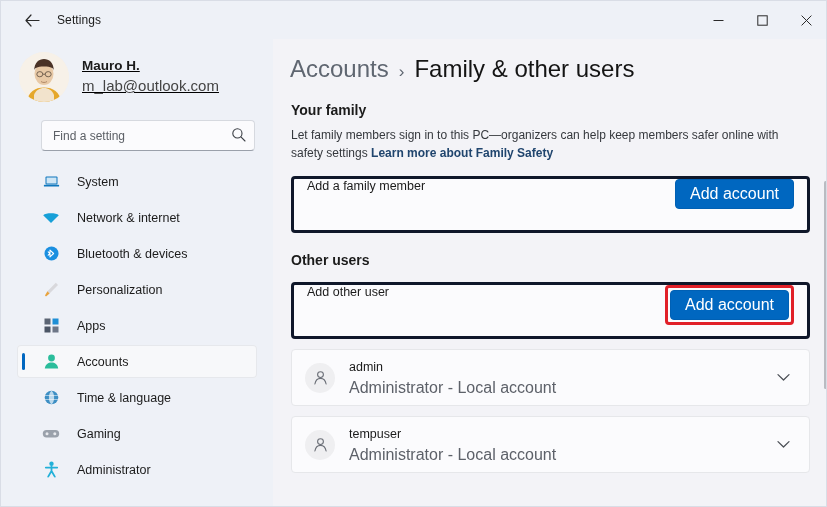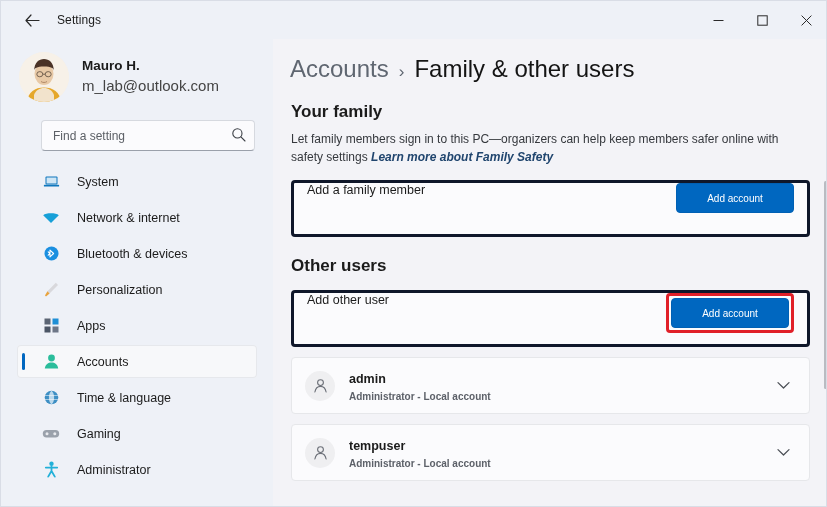--- a/index.html
+++ b/index.html
@@ -71,20 +71,21 @@
     top: 38px; left: 0;
     width: 272px;
     height: 469px;
     background: #eef1f7;
   }
   .profile {
     display: flex;
     align-items: center;
     margin: 10px 0 0 18px;
     height: 56px;
+    text-decoration: underline;
   }
   .avatar {
     width: 50px; height: 50px;
     border-radius: 50%;
     overflow: hidden;
     flex: 0 0 auto;
     background: #f6efe6;
   }
   .profile-text {
     margin-left: 13px;
@@ -194,37 +195,36 @@
   }
   .crumb-sep {
     margin: 0 10px;
     color: #5f6671;
     font-size: 17px;
   }
   .crumb-current { color: #141414; text-align: center; }
 
   .section-title {
     margin: 19px 0 0 18px;
-    font-size: 17px;
+    font-size: 14px;
     font-weight: bold;
     color: #1b1b1b;
   }
   .section-desc {
     margin: 8px 18px 0 18px;
     font-size: 12px;
     color: #35383d;
     line-height: 1.5;
     max-width: 510px;
   }
   .inline-link {
     color: #20456e;
     font-weight: bold;
     text-decoration: none;
     cursor: pointer;
-    font-style: italic;
   }
 
   .card {
     margin: 14px 18px 0 18px;
     background: #fbfbfd;
     border: 3px solid #0f172a;
     border-radius: 4px;
     box-sizing: border-box;
     display: flex;
     align-items: flex-start;
@@ -238,21 +238,21 @@
     color: #1b1b1b;
     flex: 1 1 auto;
   }
 
   .btn-accent {
     min-width: 118px;
     height: 30px;
     background: #0067c0;
     color: #ffffff;
     font-family: "Liberation Sans", sans-serif;
-    font-size: 10px;
+    font-size: 16px;
     border: 1px solid #0060b4;
     border-radius: 4px;
     cursor: pointer;
     padding: 0 14px;
   }
 
   .btn-highlight-wrap {
     border: 3px solid #e12029;
     border-radius: 4px;
     padding: 2px;
@@ -263,42 +263,41 @@
     margin: 10px 18px 0 18px;
     background: #fbfbfd;
     border: 1px solid #e6e7ea;
     border-radius: 4px;
     height: 57px;
     box-sizing: border-box;
     display: flex;
     align-items: center;
     padding: 0 13px;
     cursor: pointer;
-    font-weight: bold;
   }
   .user-avatar {
     width: 30px; height: 30px;
     border-radius: 50%;
     background: #efeff1;
     display: flex;
     align-items: center;
     justify-content: center;
     flex: 0 0 auto;
   }
   .user-text {
     margin-left: 14px;
     flex: 1 1 auto;
     line-height: 1.3;
   }
   .user-name {
     font-size: 12.5px;
     color: #1b1b1b;
   }
   .user-sub {
-    font-size: 10px;
+    font-size: 16px;
     color: #5d6169;
     margin-top: 1px;
   }
   .chevron {
     width: 26px; height: 26px;
     display: flex;
     align-items: center;
     justify-content: center;
     flex: 0 0 auto;
   }

